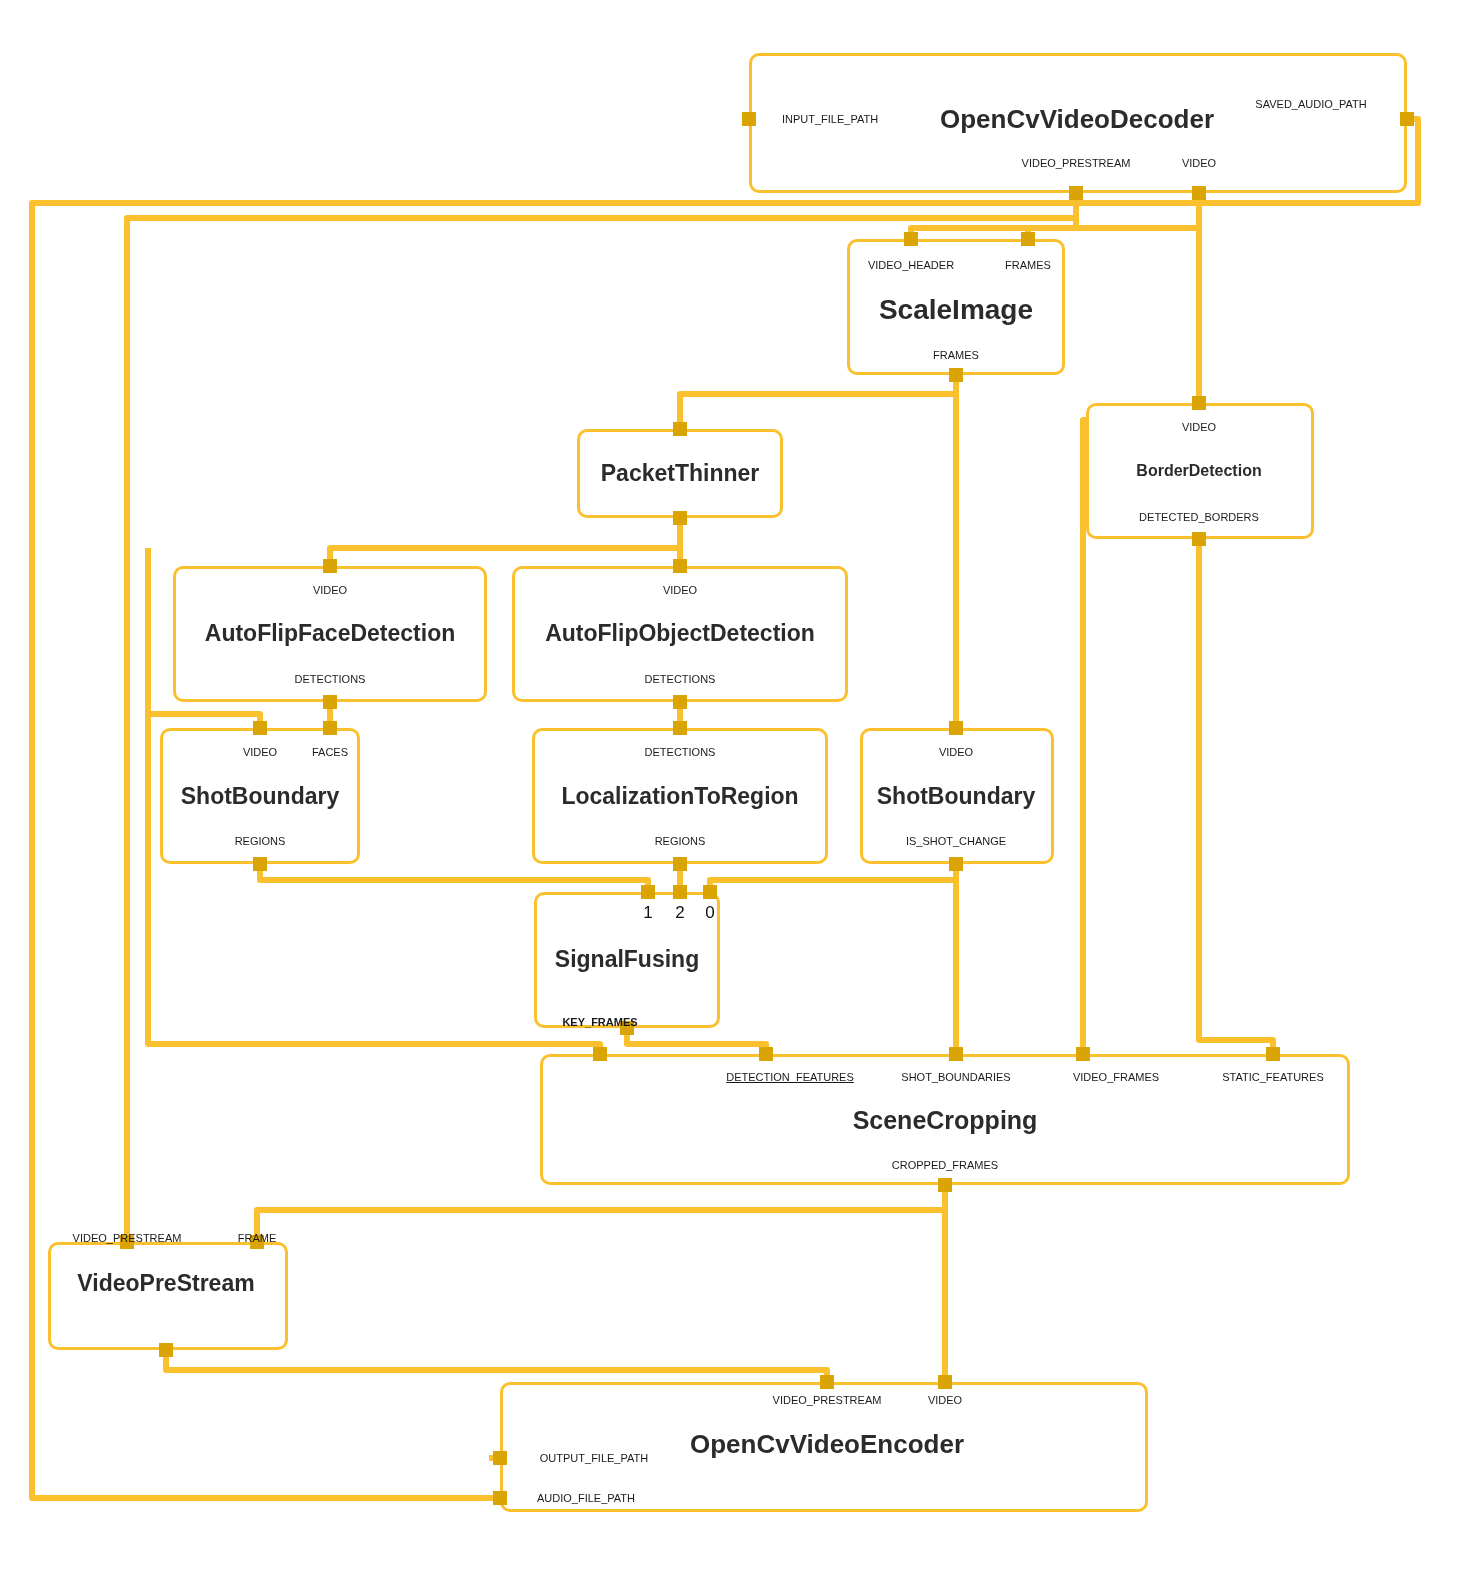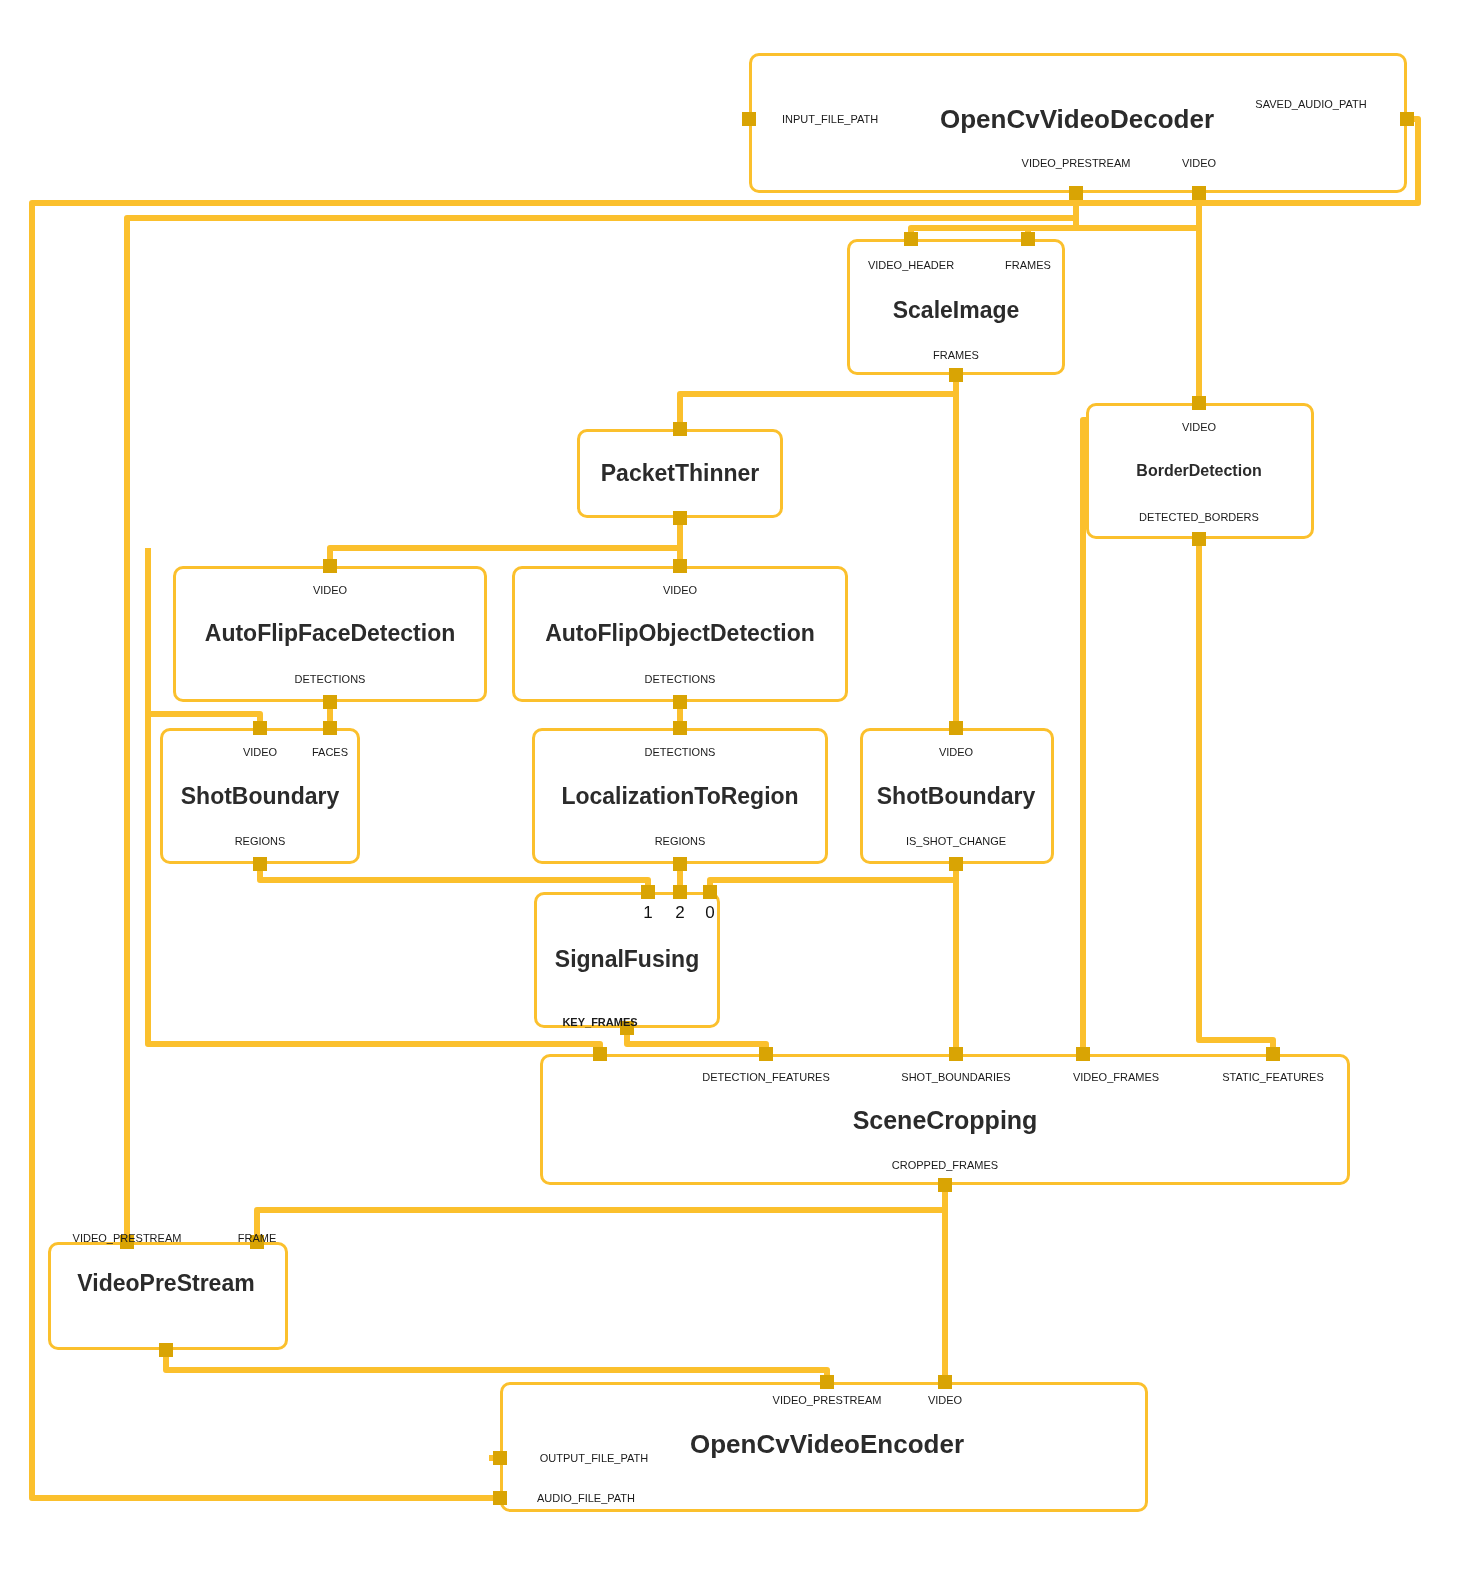--- a/index.html
+++ b/index.html
@@ -47,21 +47,21 @@
       <div class="nlabel" style="left: 1077px; top: 119px; font-size: 26px; color: rgb(43, 43, 43);">OpenCvVideoDecoder</div>
       <div class="port" style="left: 749px; top: 119px; background: rgb(217, 164, 4);"></div>
       <div class="plabel" style="left: 830px; top: 119px;">INPUT_FILE_PATH</div>
       <div class="port" style="left: 1407px; top: 119px; background: rgb(217, 164, 4);"></div>
       <div class="plabel" style="left: 1311px; top: 104px;">SAVED_AUDIO_PATH</div>
       <div class="port" style="left: 1076px; top: 193px; background: rgb(217, 164, 4);"></div>
       <div class="plabel" style="left: 1076px; top: 163px;">VIDEO_PRESTREAM</div>
       <div class="port" style="left: 1199px; top: 193px; background: rgb(217, 164, 4);"></div>
       <div class="plabel" style="left: 1199px; top: 163px;">VIDEO</div>
       <div class="node" style="left: 847px; top: 239px; width: 218px; height: 136px; border-color: rgb(251, 192, 45); background: rgb(255, 255, 255);"></div>
-      <div class="nlabel" style="left: 956px; top: 310px; font-size: 23px; color: rgb(43, 43, 43);">ScaleImage</div>
+      <div class="nlabel" style="left: 956px; top: 310px; font-size: 28px; color: rgb(43, 43, 43);">ScaleImage</div>
       <div class="port" style="left: 911px; top: 239px; background: rgb(217, 164, 4);"></div>
       <div class="plabel" style="left: 911px; top: 265px;">VIDEO_HEADER</div>
       <div class="port" style="left: 1028px; top: 239px; background: rgb(217, 164, 4);"></div>
       <div class="plabel" style="left: 1028px; top: 265px;">FRAMES</div>
       <div class="port" style="left: 956px; top: 375px; background: rgb(217, 164, 4);"></div>
       <div class="plabel" style="left: 956px; top: 355px;">FRAMES</div>
       <div class="node" style="left: 1086px; top: 403px; width: 228px; height: 136px; border-color: rgb(251, 192, 45); background: rgb(255, 255, 255);"></div>
       <div class="nlabel" style="left: 1199px; top: 471px; font-size: 16px; color: rgb(43, 43, 43);">BorderDetection</div>
       <div class="port" style="left: 1199px; top: 403px; background: rgb(217, 164, 4);"></div>
       <div class="plabel" style="left: 1199px; top: 427px;">VIDEO</div>
@@ -110,21 +110,21 @@
       <div class="port" style="left: 680px; top: 892px; background: rgb(217, 164, 4);"></div>
       <div class="plabel idx" style="left: 680px; top: 913px;">2</div>
       <div class="port" style="left: 710px; top: 892px; background: rgb(217, 164, 4);"></div>
       <div class="plabel idx" style="left: 710px; top: 913px;">0</div>
       <div class="port" style="left: 627px; top: 1028px; background: rgb(217, 164, 4);"></div>
       <div class="node" style="left: 540px; top: 1054px; width: 810px; height: 131px; border-color: rgb(251, 192, 45); background: rgb(255, 255, 255);"></div>
       <div class="nlabel" style="left: 945px; top: 1120px; font-size: 25px; color: rgb(43, 43, 43);">SceneCropping</div>
       <div class="port" style="left: 600px; top: 1054px; background: rgb(217, 164, 4);"></div>
       <div class="plabel" style="left: 600px; top: 1022px; font-weight: bold;">KEY_FRAMES</div>
       <div class="port" style="left: 766px; top: 1054px; background: rgb(217, 164, 4);"></div>
-      <div class="plabel" style="left: 766px; top: 1077px;">DETECTION_FEATURES</div>
+      <div class="plabel" style="left: 790px; top: 1077px; text-decoration: underline;">DETECTION_FEATURES</div>
       <div class="port" style="left: 956px; top: 1054px; background: rgb(217, 164, 4);"></div>
       <div class="plabel" style="left: 956px; top: 1077px;">SHOT_BOUNDARIES</div>
       <div class="port" style="left: 1083px; top: 1054px; background: rgb(217, 164, 4);"></div>
       <div class="plabel" style="left: 1116px; top: 1077px;">VIDEO_FRAMES</div>
       <div class="port" style="left: 1273px; top: 1054px; background: rgb(217, 164, 4);"></div>
       <div class="plabel" style="left: 1273px; top: 1077px;">STATIC_FEATURES</div>
       <div class="port" style="left: 945px; top: 1185px; background: rgb(217, 164, 4);"></div>
       <div class="plabel" style="left: 945px; top: 1165px;">CROPPED_FRAMES</div>
       <div class="node" style="left: 48px; top: 1242px; width: 240px; height: 108px; border-color: rgb(251, 192, 45); background: rgb(255, 255, 255);"></div>
       <div class="nlabel" style="left: 166px; top: 1283px; font-size: 23px; color: rgb(43, 43, 43);">VideoPreStream</div>

